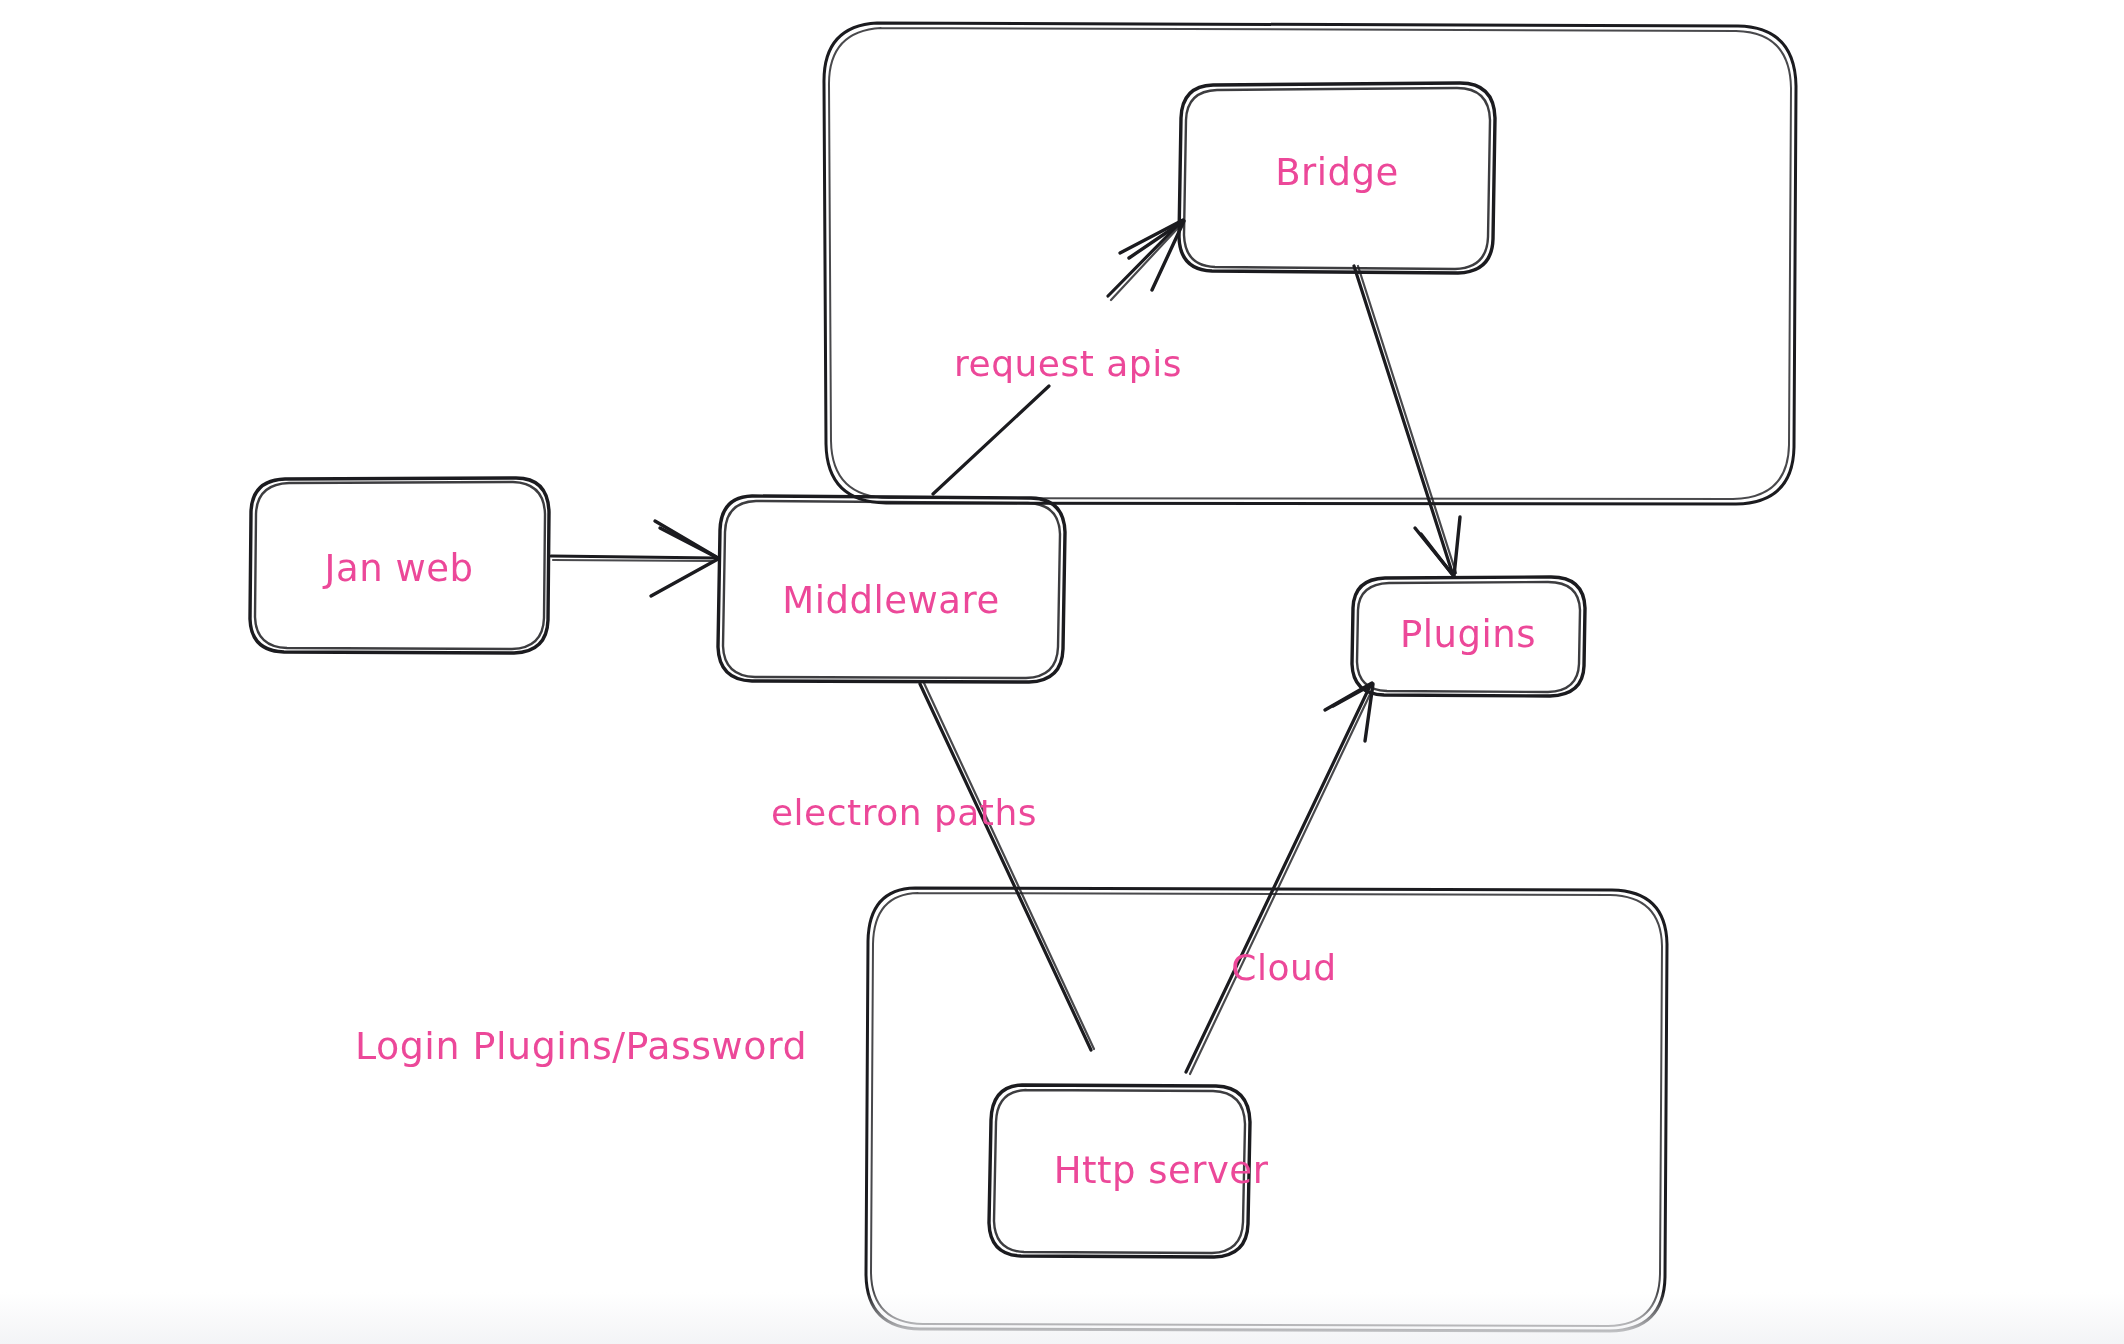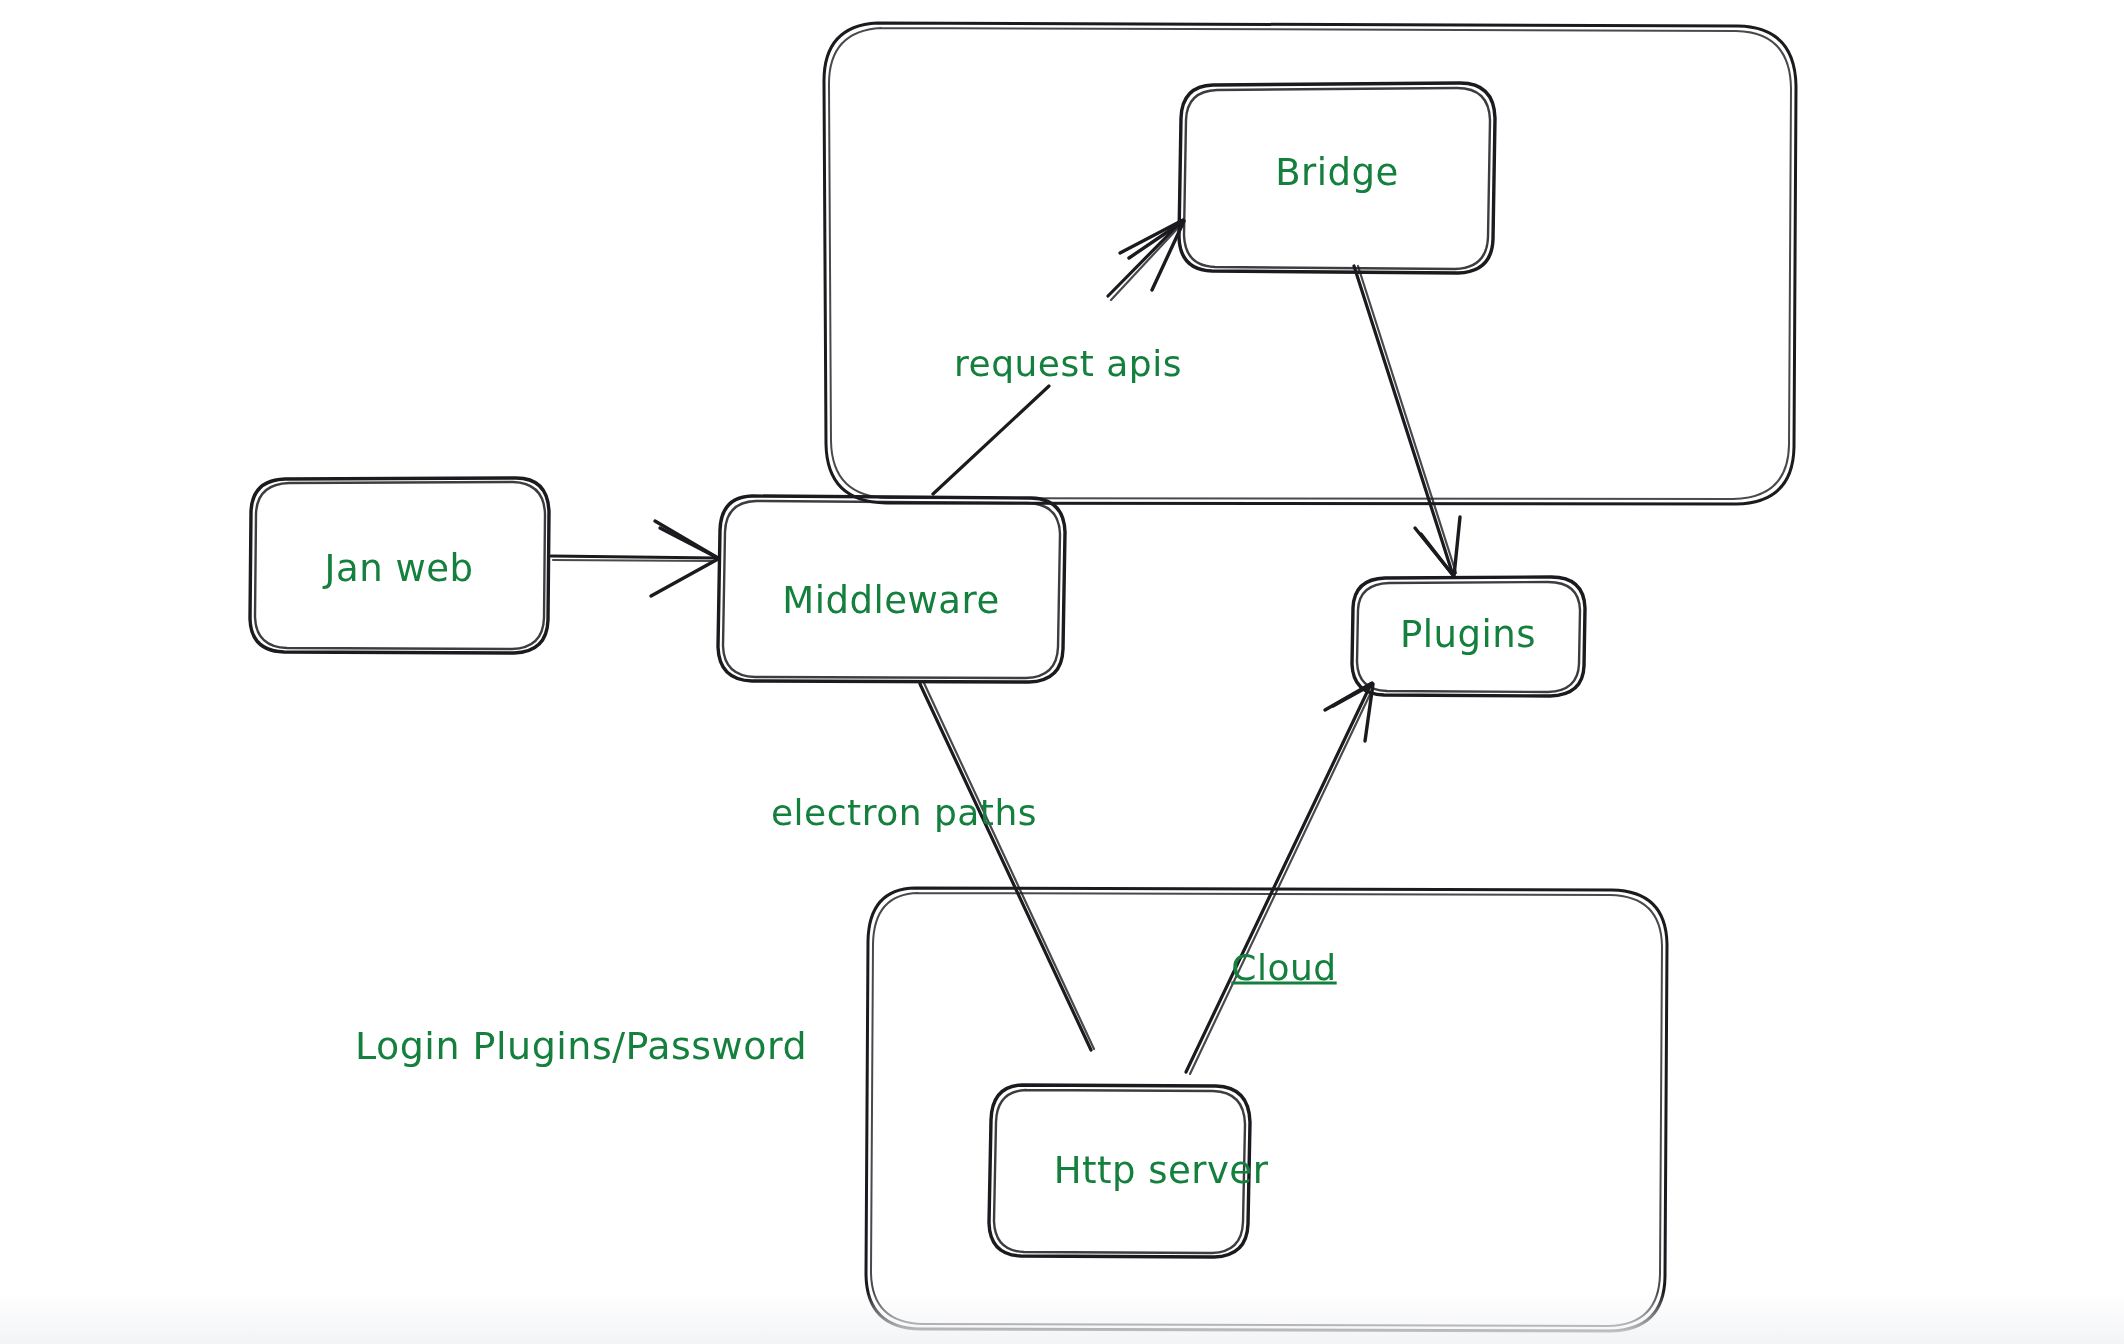--- a/index.html
+++ b/index.html
@@ -28,21 +28,21 @@
   #canvas {
     position: absolute;
     left: 0;
     top: 0;
     width: 2124px;
     height: 1344px;
   }
   .node-label, .edge-label, .note-line {
     position: absolute;
     font-family: "DejaVu Sans", sans-serif;
-    color: #15803d;
+    color: #ec4899;
     white-space: nowrap;
     letter-spacing: 0.5px;
     -webkit-font-smoothing: antialiased;
   }
   .node-label {
     font-size: 37px;
     transform: translate(-50%, -50%);
     font-weight: 400;
   }
   .container-label {
@@ -174,19 +174,19 @@
   <div class="node-label" style="left:891px; top:600px;">Middleware</div>
 
   <div class="node-label" style="left:1468px; top:634px;">Plugins</div>
 
   <div class="node-label" style="left:1117px; top:1170px;margin-left:44px;">Http server</div>
 
   <div class="edge-label" style="left:1068px; top:363px;">request apis</div>
 
   <div class="edge-label" style="left:904px; top:812px;">electron paths</div>
 
-  <div class="edge-label" style="left:1284px; top:967px;text-decoration:underline;">Cloud</div>
+  <div class="edge-label" style="left:1284px; top:967px;">Cloud</div>
 
 
   <div class="note-line" style="left:355px; top:1022px;">Login Plugins/Password</div>
 
   <div id="bottom-fade"></div>
 </div>
 
 </body></html>

